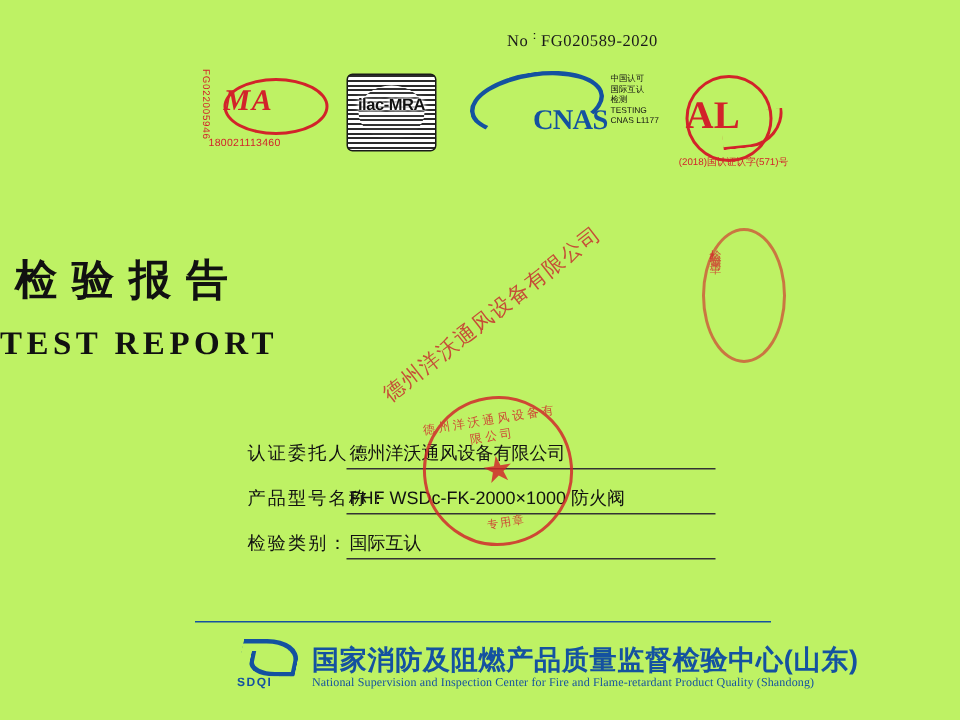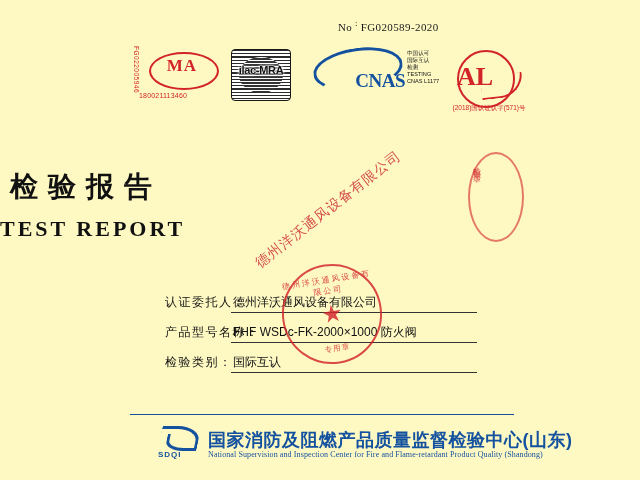--- a/index.html
+++ b/index.html
@@ -14,21 +14,21 @@
     font-family: "Liberation Serif", serif;
     color: #111;
     position: relative;
   }
 
   .page {
     position: absolute;
     left: 0; top: 0;
     width: 640px;
     height: 480px;
-    background: #fef9c3;
+    background: #bef264;
   }
 
   
   .report-no {
     position: absolute;
     left: 338px;
     top: 18px;
     font-size: 11px;
     letter-spacing: 0.4px;
     color: #1a1a1a;
@@ -58,26 +58,26 @@
     position: absolute;
     left: 14px; top: 6px;
     width: 66px; height: 34px;
     border: 2.5px solid #d2232a;
     border-radius: 50%;
   }
   .cma-text {
     position: absolute;
     left: 14px; top: 10px;
     width: 66px;
-    text-align: center;
-    font-size: 17px;
+    font-size: 20px;
     font-weight: bold;
     color: #d2232a;
     font-family: "Liberation Serif", serif;
     letter-spacing: 1px;
+    font-style: italic;
   }
   .cma-vert {
     position: absolute;
     left: -2px; top: 0px;
     font-size: 6.5px;
     color: #d2232a;
     writing-mode: vertical-rl;
     text-orientation: mixed;
     letter-spacing: 0.5px;
     height: 50px;

